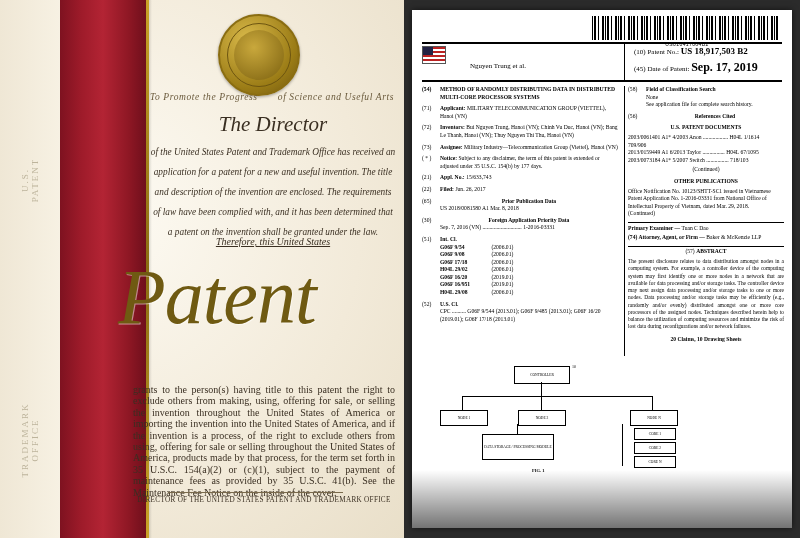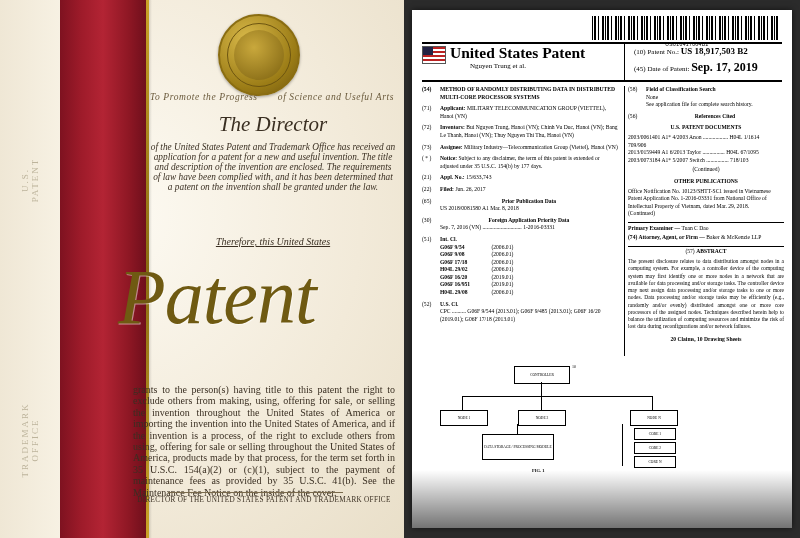--- a/index.html
+++ b/index.html
@@ -30,21 +30,21 @@
   .us-title span{display:block;}
 
   .motto{position:absolute;left:150px;top:92px;width:244px;text-align:center;color:#6a5a3c;
       font-size:9.5px;font-style:italic;letter-spacing:.6px;}
   .motto .l{float:left;}
   .motto .r{float:right;}
 
   .director{position:absolute;left:150px;top:112px;width:246px;text-align:center;
       color:#3a2f22;font-size:21px;font-style:italic;}
   .body-italic{position:absolute;left:150px;top:142px;width:246px;color:#3a2f22;
-      font-size:9.3px;font-style:italic;line-height:10px;text-align:center;}
+      font-size:9.3px;font-style:italic;line-height:20px;text-align:center;}
   .therefore{position:absolute;left:150px;top:236px;width:246px;text-align:center;
       color:#3a2f22;font-size:10px;font-style:italic;text-decoration:underline;}
 
   .bigword{position:absolute;left:118px;top:252px;width:286px;height:110px;color:#6f5a12;
       font-size:78px;font-style:italic;font-family:"Liberation Serif",serif;
       letter-spacing:-1px;text-shadow:1px 1px 0 rgba(255,255,255,.5);}
   .legal{position:absolute;left:133px;top:368px;width:262px;color:#3a2f22;font-size:10px;
       line-height:11.4px;text-align:justify;margin-top:16px;}
   .sig{position:absolute;left:180px;top:465px;width:150px;text-align:center;color:#2b2417;
       font-size:17px;font-style:italic;}
@@ -129,21 +129,20 @@
   </div>
 
   <div class="front">
 
     <div class="barcode-wrap">
       <div class="barcode"></div>
       <div class="barnum">US010417064B2</div>
     </div>
 
     <div class="flag"></div>
-    <div class="ustitle">United States Patent</div>
     <div class="inventorline">Nguyen Trung et al.</div>
 
     <div class="patno">
       <span>(10)  Patent No.:</span>
       <b>US 18,917,503 B2</b>
     </div>
     <div class="dateline">
       <span>(45)  Date of Patent:</span>
       <b>Sep. 17, 2019</b>
     </div>

